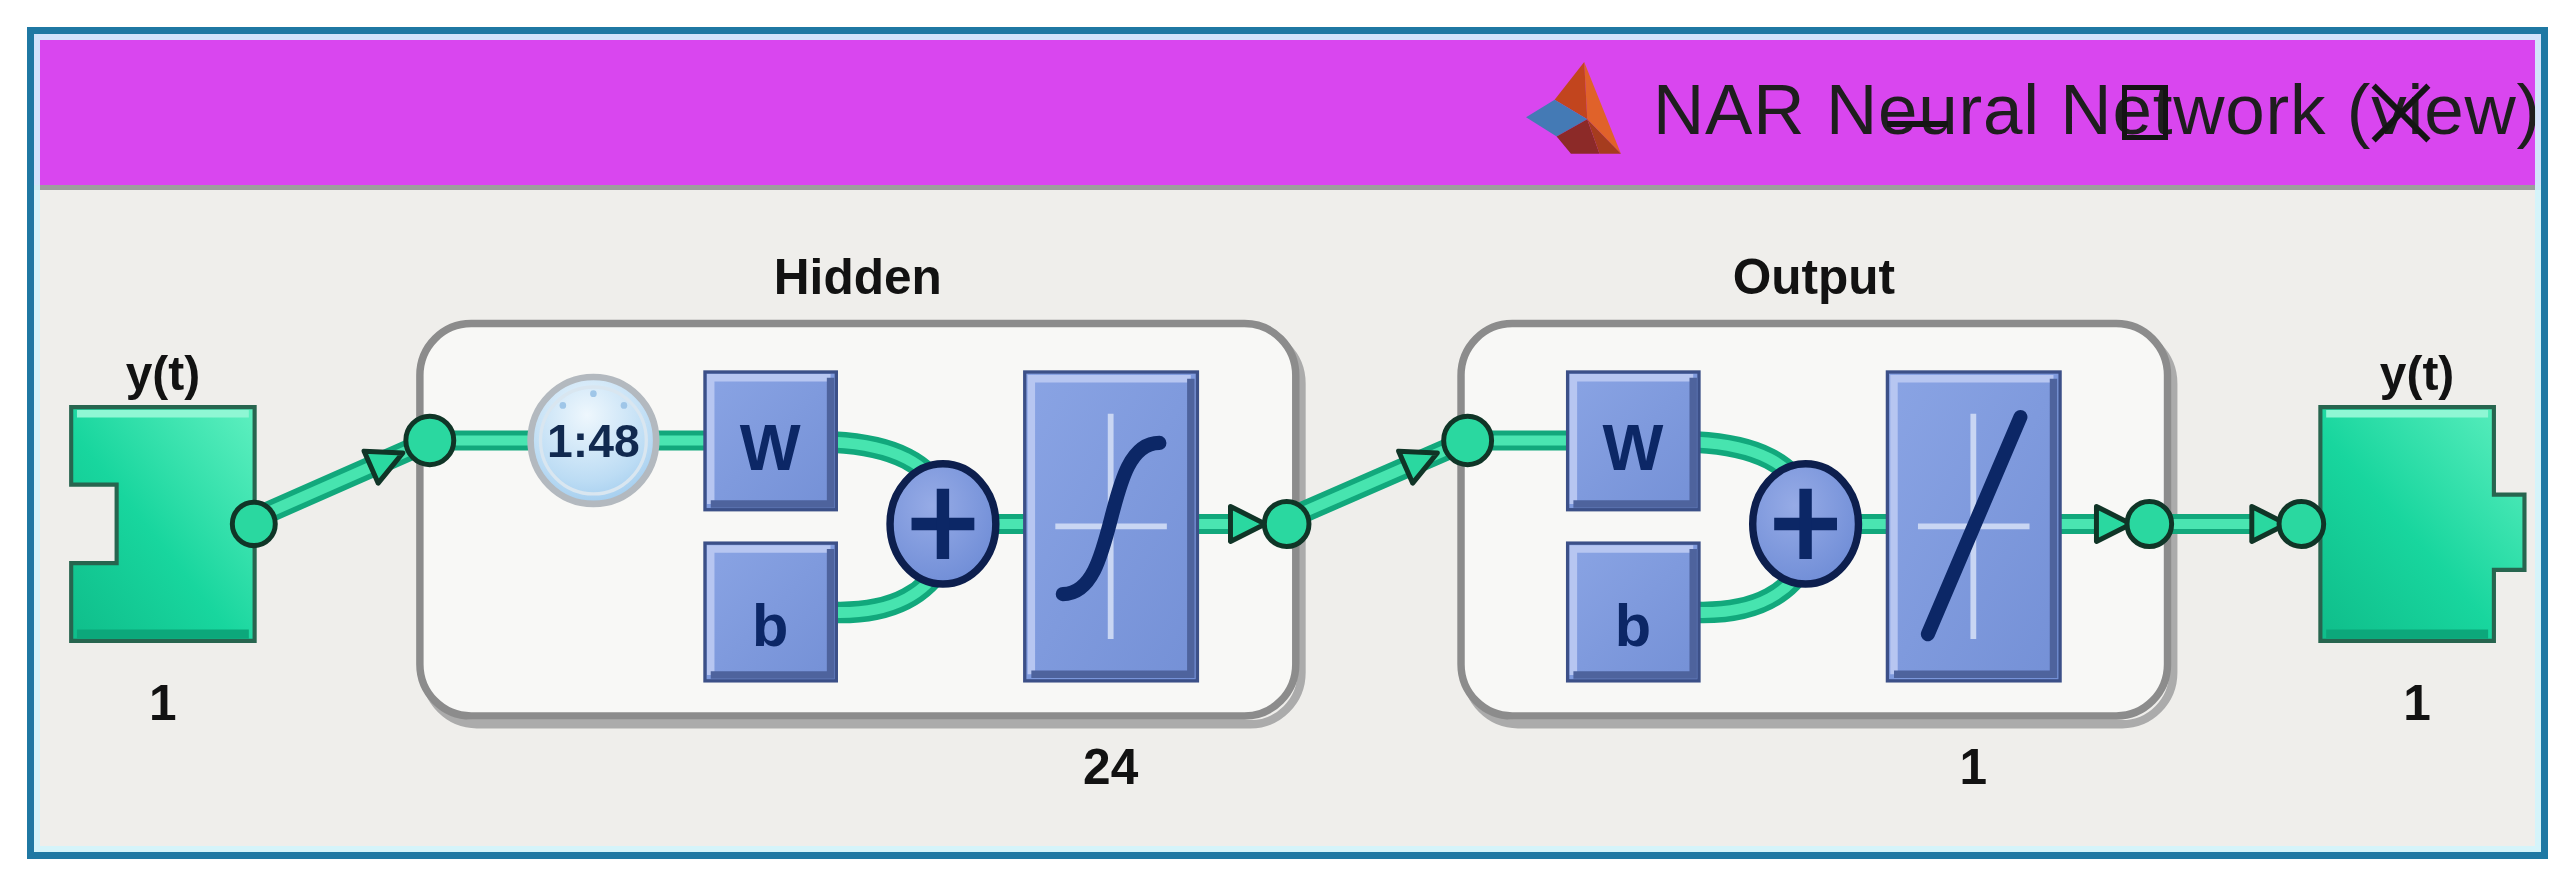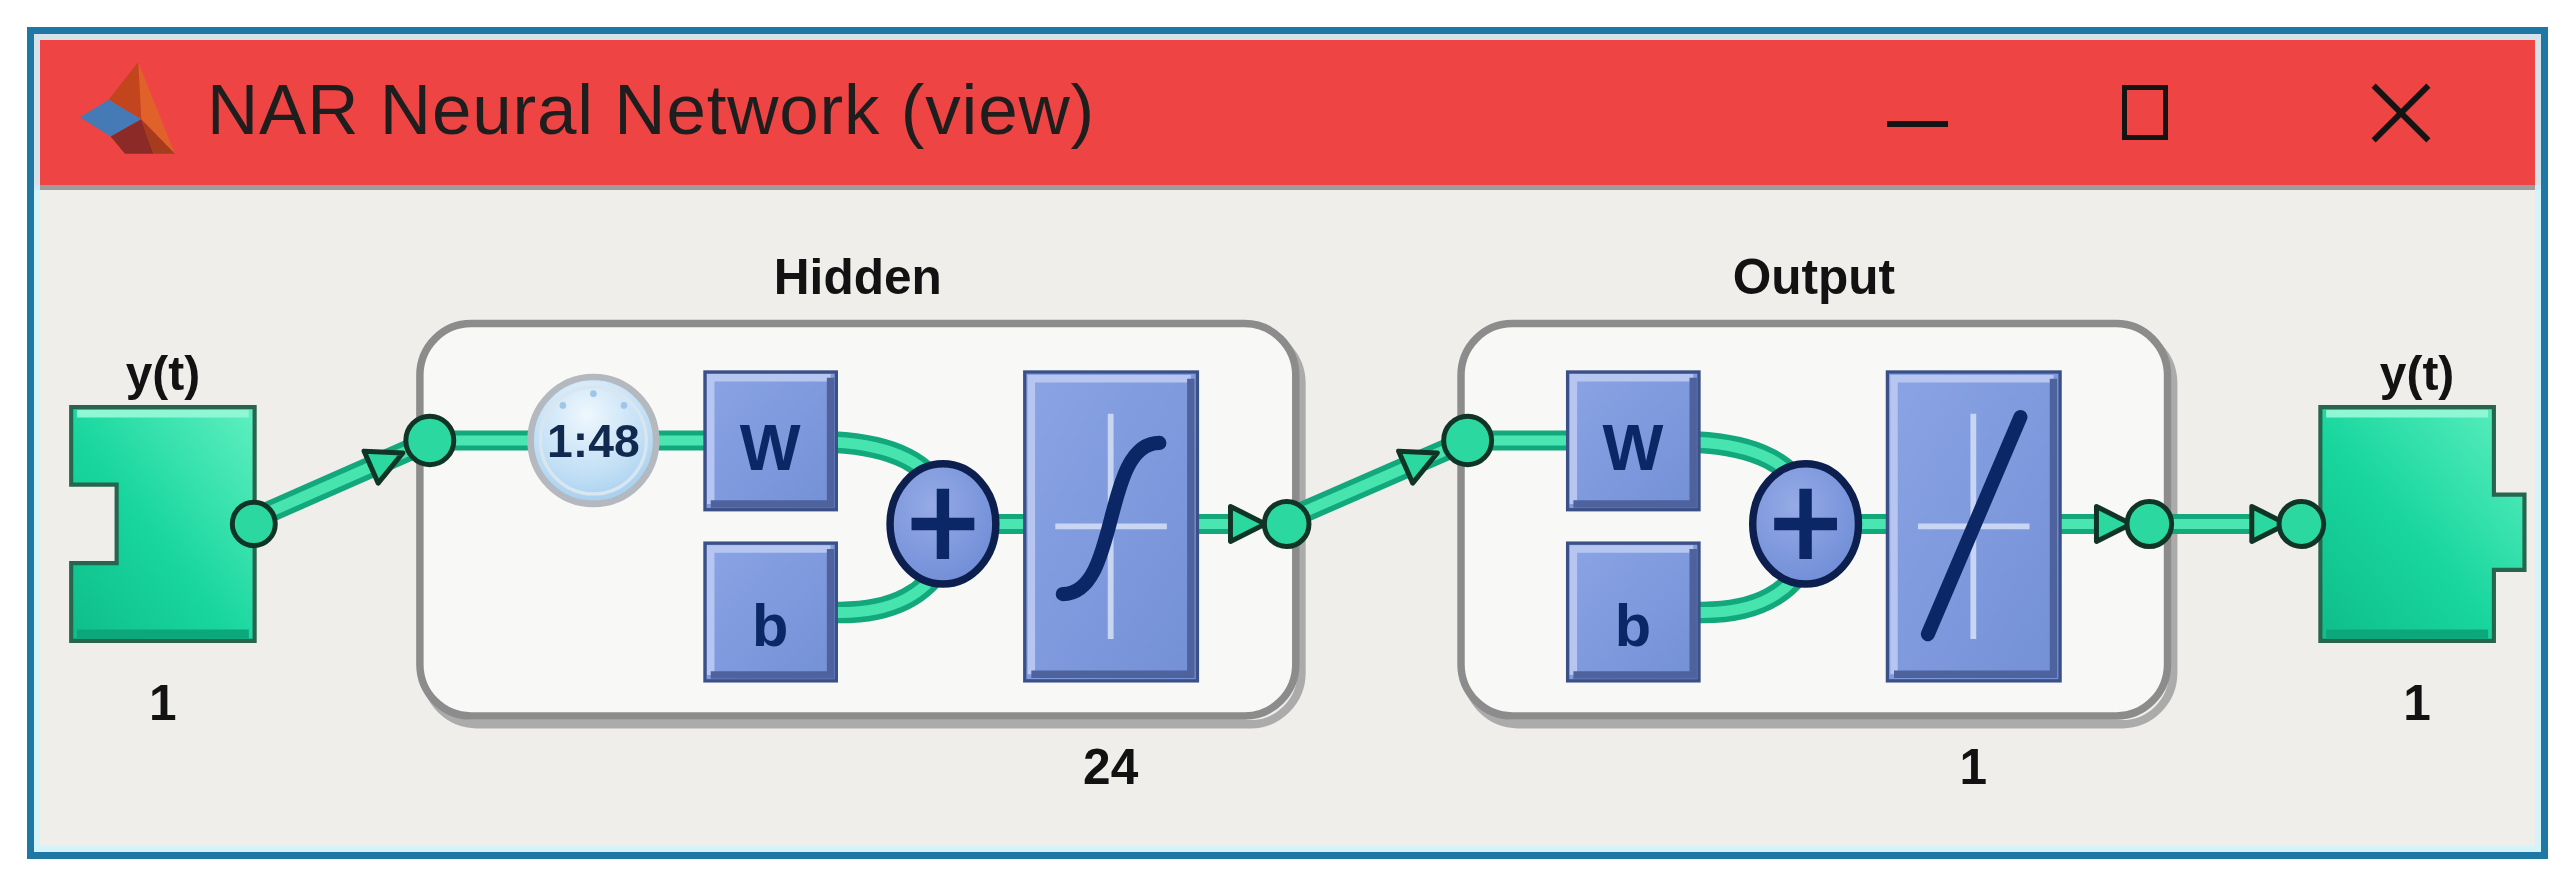--- a/index.html
+++ b/index.html
@@ -12,22 +12,22 @@
     position:absolute; left:27px; top:27px; width:2521px; height:832px;
     border:7.4px solid #1f78a3; background:#fcfcfc; box-sizing:border-box;
     display:flex; flex-direction:column;
   }
   .win::after {
     content:""; position:absolute; inset:0; border:6.6px solid #d2f4fc;
     pointer-events:none; z-index:40; opacity:0.9;
   }
   .titlebar {
     position:relative; height:151px; flex:0 0 auto;
-    background:#ef4444; border-bottom:5.8px solid #9d9d9d;
-    display:flex; align-items:center;
+    background:#d946ef; border-bottom:5.8px solid #9d9d9d;
+    display:flex; align-items:center;justify-content:flex-end;
   }
   .app-icon { width:102px; height:102px; margin-left:43px; flex:0 0 auto; }
   .title-text {
     margin-left:28px; font-size:71px; font-weight:400; color:#1e1e1e;
     letter-spacing:0.8px; white-space:nowrap;
   }
   .controls { position:absolute; top:0; left:0; width:100%; height:100%; }
   .ctl-btn {
     position:absolute; top:29px; width:107px; height:99px;
     display:flex; align-items:center; justify-content:center;

